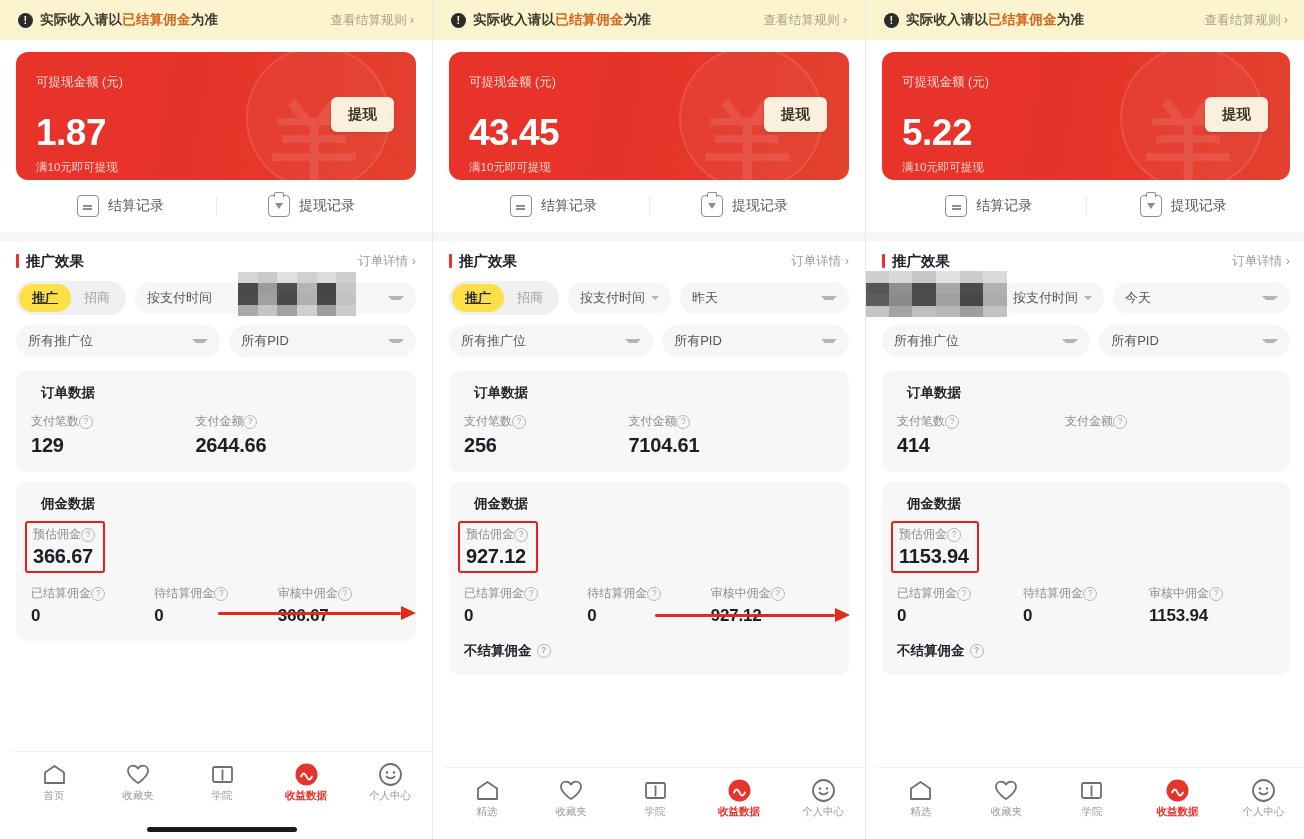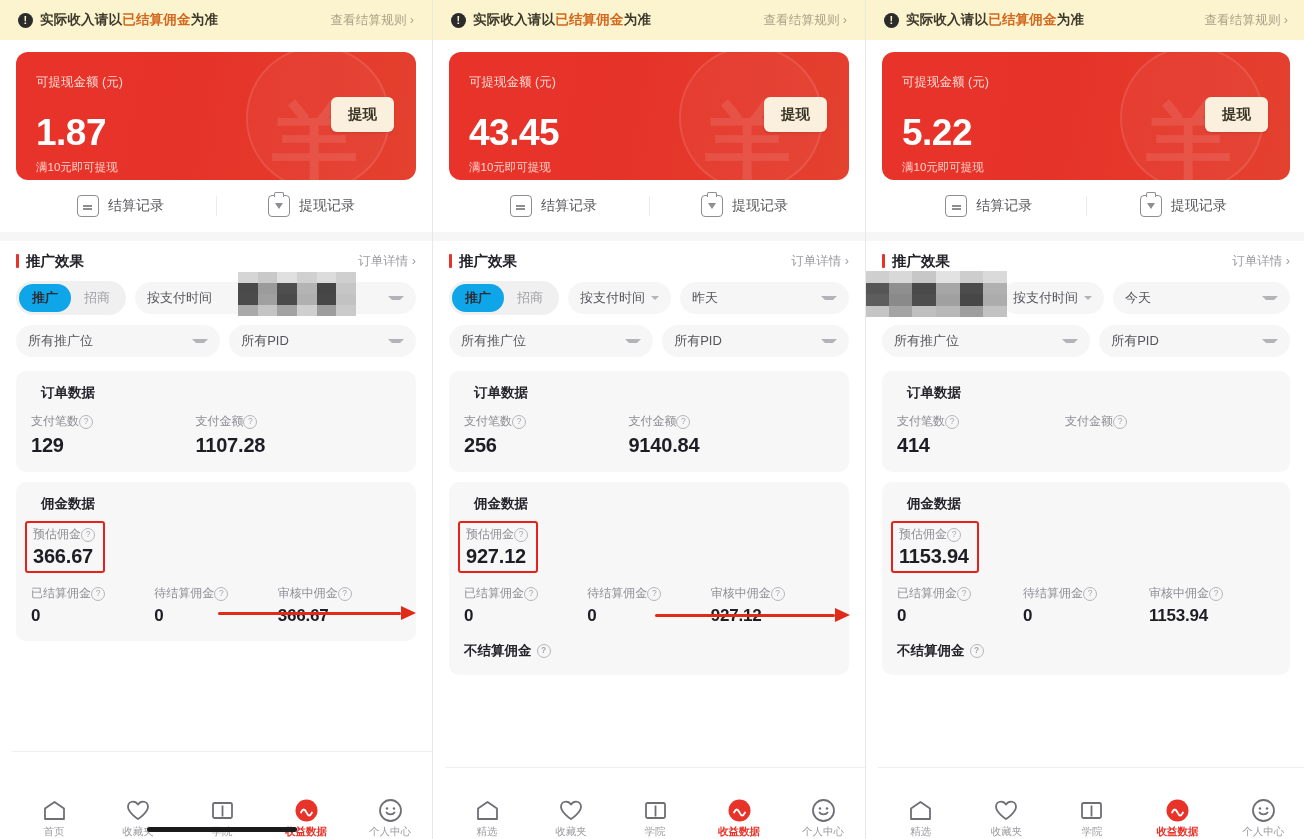--- a/index.html
+++ b/index.html
@@ -118,21 +118,21 @@
 
   .filters{display:flex;align-items:center;gap:9px;margin-bottom:10px;flex-wrap:nowrap;}
   .filters.row2{margin-bottom:14px;}
 
   .seg{
     display:flex;background:#f0f0f1;border-radius:20px;padding:3px;flex:0 0 auto;
   }
   .seg span{
     font-size:13px;padding:5px 13px;border-radius:16px;color:#a2a2a7;white-space:nowrap;
   }
-  .seg span.on{background:#0ea5e9;color:#2c2c33;font-weight:bold;}
+  .seg span.on{background:#fde047;color:#2c2c33;font-weight:bold;text-decoration:underline;}
 
   .pill{
     background:#f6f6f7;border-radius:20px;
     height:32px;display:flex;align-items:center;
     padding:0 12px;font-size:13px;color:#55555b;
     white-space:nowrap;flex:0 0 auto;position:relative;
   }
   .pill.grow{flex:1 1 auto;min-width:0;}
   .caret{
     margin-left:auto;padding-left:8px;
@@ -166,21 +166,21 @@
   .hl .m-label{margin-bottom:2px;}
   .sub-metrics{display:flex;margin-top:12px;}
   .sub-metrics .metric .m-value{font-size:17px;}
 
   .notsettle{font-size:13.5px;font-weight:bold;color:#23232a;padding-top:2px;display:flex;align-items:center;gap:5px;}
 
   
   .navbar{
     position:absolute;left:12px;right:0;bottom:0;
     background:#fff;border-top:1px solid #f0f0f0;
-    display:flex;align-items:flex-end;
+    display:flex;align-items:flex-start;
     padding-top:9px;
   }
   .navitem{flex:1 1 0;text-align:center;}
   .navglyph{height:26px;display:flex;align-items:center;justify-content:center;}
   .navlabel{font-size:10.5px;color:#9b9ba0;margin-top:2px;}
   .navitem.on .navlabel{color:#e8332a;font-weight:bold;}
   .homebar{
     position:absolute;left:50%;transform:translateX(-50%);bottom:7px;
     width:150px;height:5px;border-radius:3px;background:#1b1b1b;
   }
@@ -304,21 +304,21 @@
                 <span>支付笔数</span>
                 <span class="qmark">?</span>
               </div>
             <div class="m-value">129</div>
           </div>
           <div class="metric wide">
             <div class="m-label">
                 <span>支付金额</span>
                 <span class="qmark">?</span>
               </div>
-            <div class="m-value">1107.28</div>
+            <div class="m-value">2644.66</div>
           </div>
         </div>
       </div>
 
       <div class="dcard">
         <div class="dcard-title">佣金数据</div>
         <div class="hl">
           <div class="m-label">
               <span>预估佣金</span>
               <span class="qmark">?</span>
@@ -481,21 +481,21 @@
                 <span>支付笔数</span>
                 <span class="qmark">?</span>
               </div>
             <div class="m-value">256</div>
           </div>
           <div class="metric wide">
             <div class="m-label">
                 <span>支付金额</span>
                 <span class="qmark">?</span>
               </div>
-            <div class="m-value">9140.84</div>
+            <div class="m-value">7104.61</div>
           </div>
         </div>
       </div>
 
       <div class="dcard">
         <div class="dcard-title">佣金数据</div>
         <div class="hl">
           <div class="m-label">
               <span>预估佣金</span>
               <span class="qmark">?</span>

